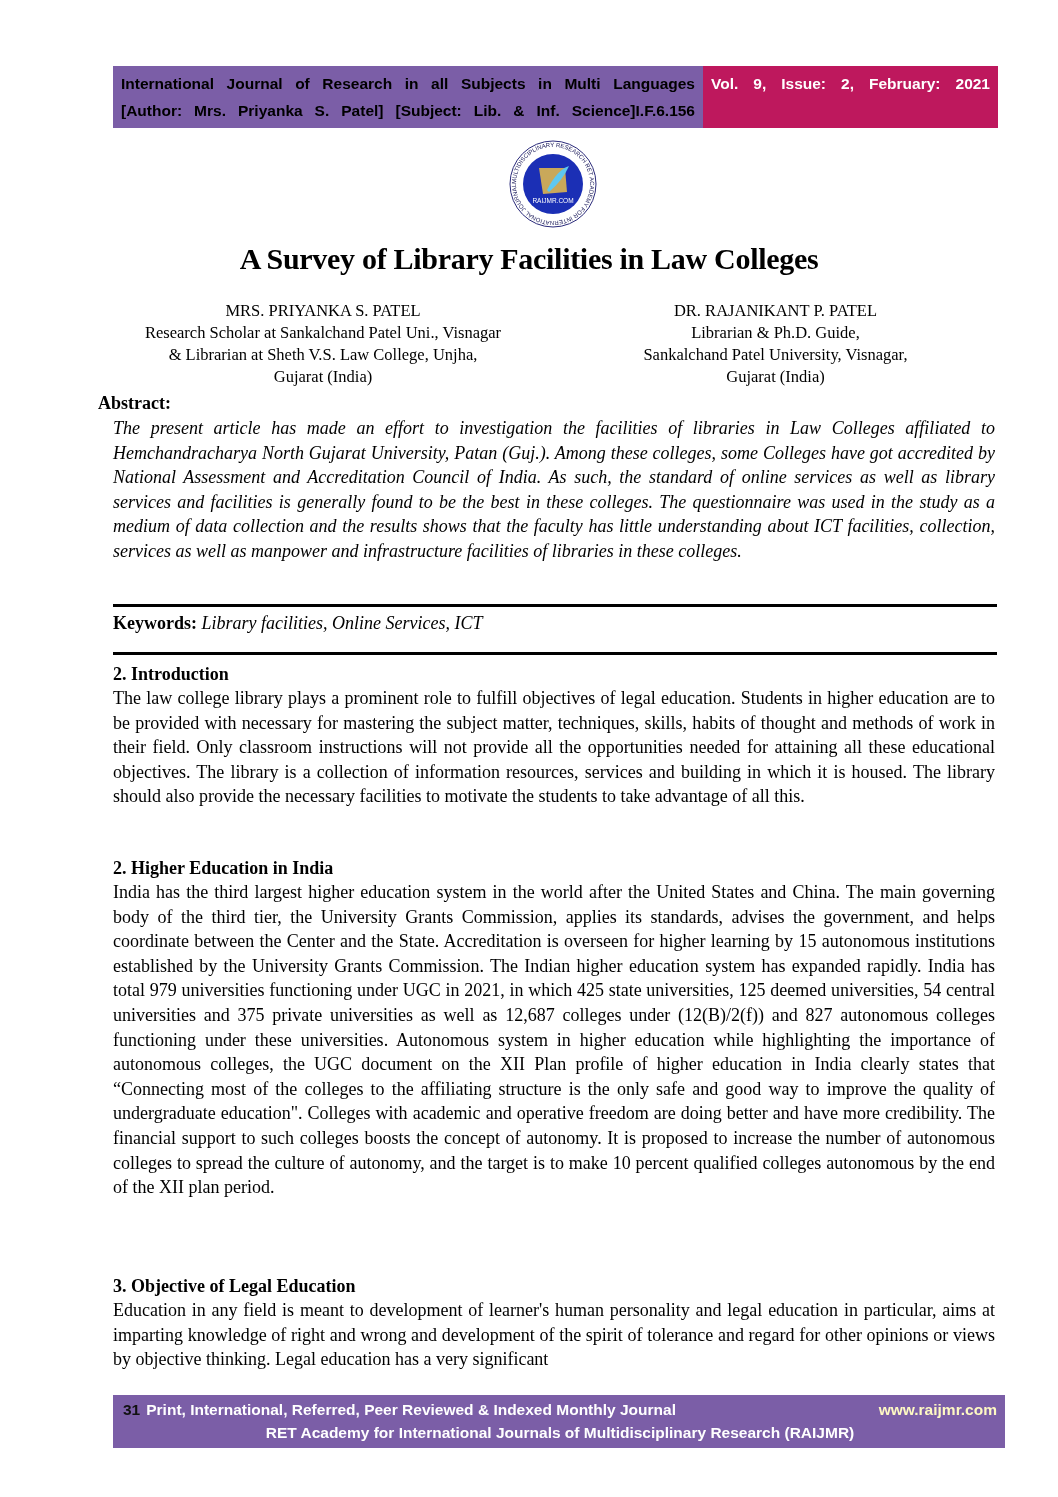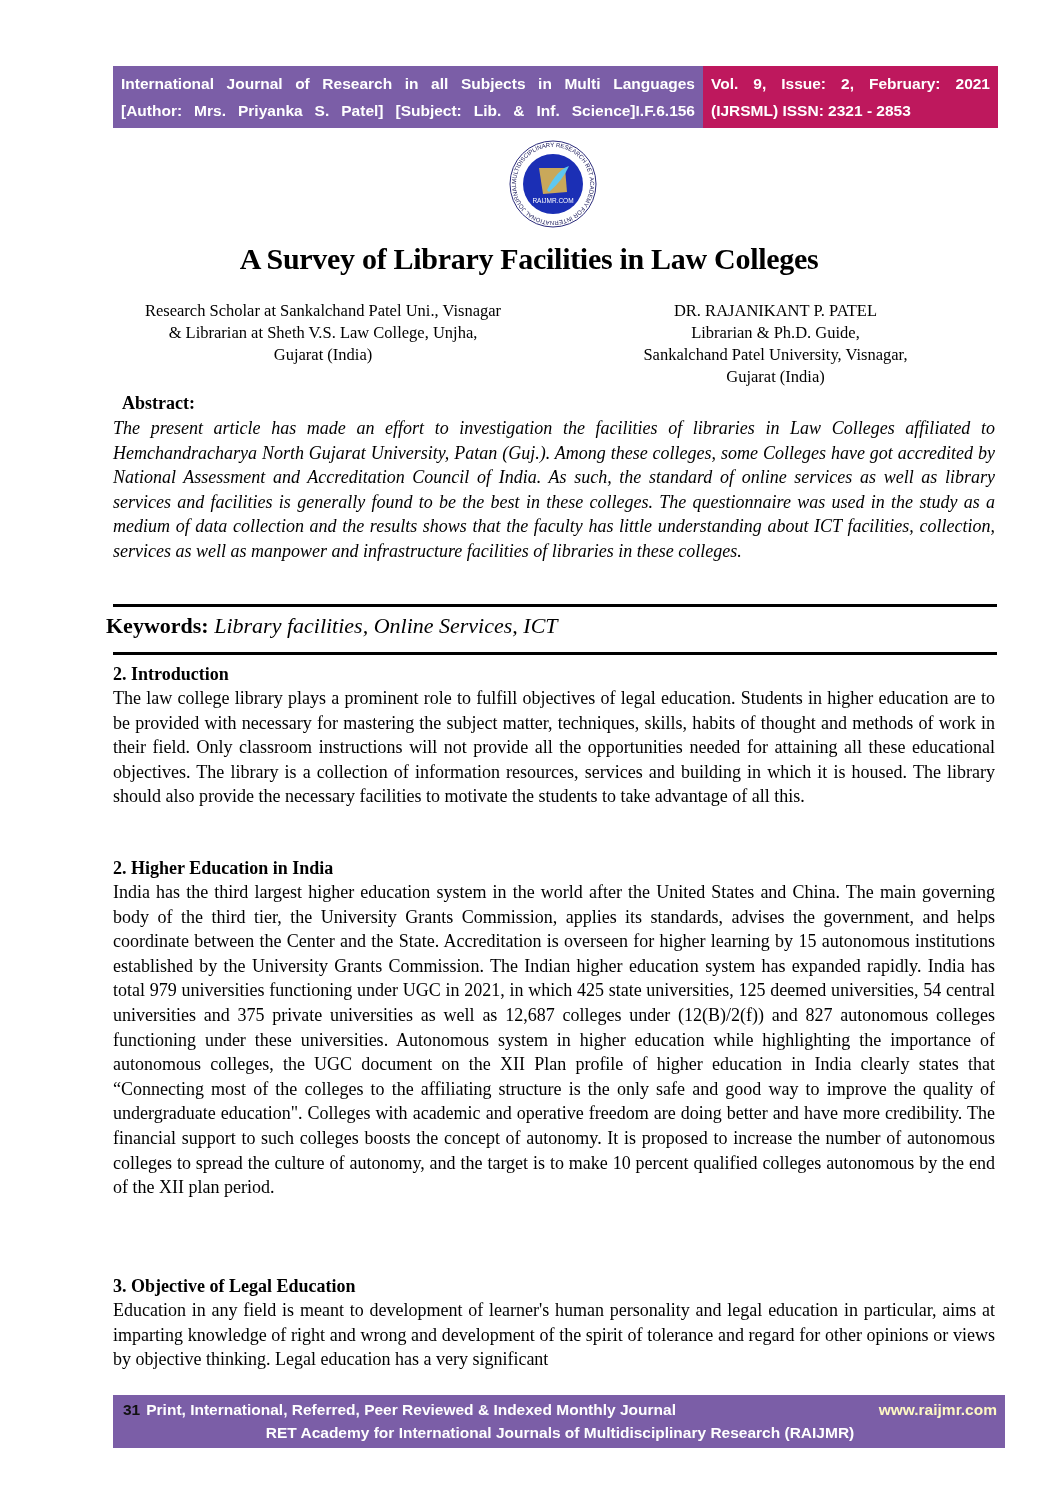--- a/index.html
+++ b/index.html
@@ -2,50 +2,50 @@
 <html><head>
   <meta charset="utf-8">
   <style>
     html, body { margin: 0; padding: 0; background: #ffffff; }
     body { width: 1058px; height: 1497px; position: relative; overflow: hidden;
            font-family: "Liberation Serif", serif; color: #000; }
     .page { position: absolute; left: 0; top: 0; width: 1058px; height: 1497px; }
 
     
     .hdr { position: absolute; top: 66px; left: 113px; width: 885px; height: 62px; display: flex; }
-    .hdr-left { background: #7b5ea7; width: 590px; height: 62px; color: #ffffff;
+    .hdr-left { background: #7b5ea7; width: 590px; height: 62px; color: #000000;
                 font-family: "Liberation Sans", sans-serif; font-weight: bold; font-size: 15.5px;
                 padding: 4px 8px; box-sizing: border-box; line-height: 27px; }
     .hdr-left div { white-space: nowrap; text-align: justify; text-align-last: justify; }
     .hdr-right { background: #be185d; flex: 1; height: 62px; color: #fff;
                  font-family: "Liberation Sans", sans-serif; font-weight: bold; font-size: 15.5px;
                  padding: 4px 8px; box-sizing: border-box; line-height: 27px; }
     .hdr-right div { white-space: nowrap; }
     .hdr-right .l1 { text-align: justify; text-align-last: justify; }
 
     
     .logo { position: absolute; left: 509px; top: 140px; width: 88px; height: 88px; }
 
     .title { position: absolute; top: 242px; left: 0; width: 1058px; text-align: center;
              font-size: 30px; font-weight: bold; letter-spacing: -0.3px; }
 
     .authors { position: absolute; top: 300px; left: 113px; width: 885px; display: flex; }
     .author { text-align: center; font-size: 16.5px; line-height: 22px; }
     .author.a1 { width: 420px; }
     .author.a2 { width: 465px; padding-left: 20px; box-sizing: border-box; }
 
-    .abs-h { position: absolute; top: 393px; left: 122px; font-weight: bold; font-size: 18px; }
+    .abs-h { position: absolute; top: 393px; left: 98px; font-weight: bold; font-size: 18px; }
     .abs-body { position: absolute; top: 416px; left: 113px; width: 882px; font-style: italic;
                 font-size: 18px; line-height: 24.5px; text-align: justify; }
 
     .rule { position: absolute; left: 113px; width: 884px; height: 3px; background: #000; }
     .rule.r1 { top: 604px; }
     .rule.r2 { top: 652px; }
 
-    .kw { position: absolute; top: 613px; left: 106px; font-size: 22px; }
+    .kw { position: absolute; top: 613px; left: 113px; font-size: 18px; }
     .kw b { font-weight: bold; }
     .kw i { font-style: italic; }
 
     .sec { position: absolute; left: 113px; width: 882px; font-size: 18px; }
     .sec h2 { font-size: 18px; font-weight: bold; margin: 0; line-height: 24px; }
     .sec p { margin: 0; line-height: 24.6px; text-align: justify; }
     .s1 { top: 662px; }
     .s2 { top: 856px; }
     .s3 { top: 1274px; }
 
@@ -63,40 +63,40 @@
 
 <div class="page">
 
   <div class="hdr">
     <div class="hdr-left">
       <div>International Journal of Research in all Subjects in Multi Languages</div>
       <div>[Author: Mrs. Priyanka S. Patel] [Subject: Lib. &amp; Inf. Science]I.F.6.156</div>
     </div>
     <div class="hdr-right">
       <div class="l1">Vol. 9, Issue: 2, February: 2021</div>
-      <div>(IJRSML)  ISSN: 2321 - 2853</div>
     </div>
   </div>
 
   <svg class="logo" viewBox="0 0 88 88">
     <circle cx="44" cy="44" r="43" fill="#ffffff" stroke="#2a2a7a" stroke-width="1"></circle>
     <circle cx="44" cy="44" r="30" fill="#1b2fb5"></circle>
     <path d="M30 28 L56 28 L58 52 L34 54 Z" fill="#c9a85a"></path>
     <path d="M38 50 Q48 30 60 26 Q54 40 40 52 Z" fill="#5ec8f0"></path>
     <text x="44" y="63" font-size="6.5" fill="#ffffff" text-anchor="middle" font-family="Liberation Sans, sans-serif">RAIJMR.COM</text>
     <defs>
         <path id="ringpath" d="M44 44 m-37 0 a37 37 0 1 1 74 0 a37 37 0 1 1 -74 0"></path>
       </defs>
     <text font-size="6" fill="#1b1b5a" font-family="Liberation Sans, sans-serif"><textPath href="#ringpath">MULTIDISCIPLINARY RESEARCH  RET ACADEMY FOR INTERNATIONAL JOURNALS OF</textPath></text>
   </svg>
 
   <div class="title">A Survey of Library Facilities in Law Colleges</div>
 
   <div class="authors">
     <div class="author a1">
+      <div>MRS. PRIYANKA S. PATEL</div>
       <div>Research Scholar at Sankalchand Patel Uni., Visnagar</div>
       <div>&amp; Librarian at Sheth V.S. Law College, Unjha,</div>
       <div>Gujarat (India)</div>
     </div>
     <div class="author a2">
       <div>DR. RAJANIKANT P. PATEL</div>
       <div>Librarian &amp; Ph.D. Guide,</div>
       <div>Sankalchand Patel University, Visnagar,</div>
       <div>Gujarat (India)</div>
     </div>

